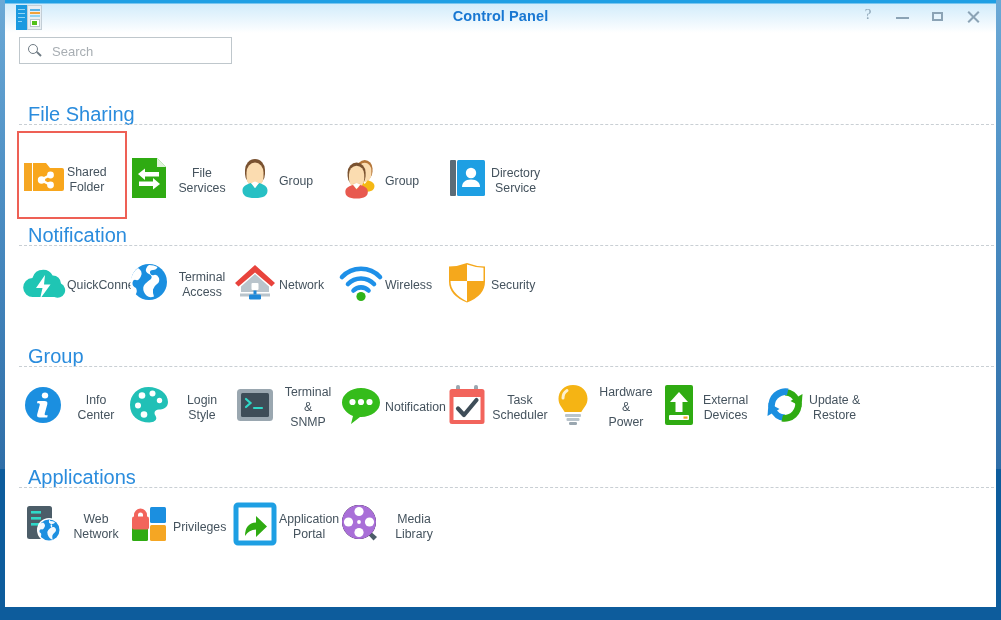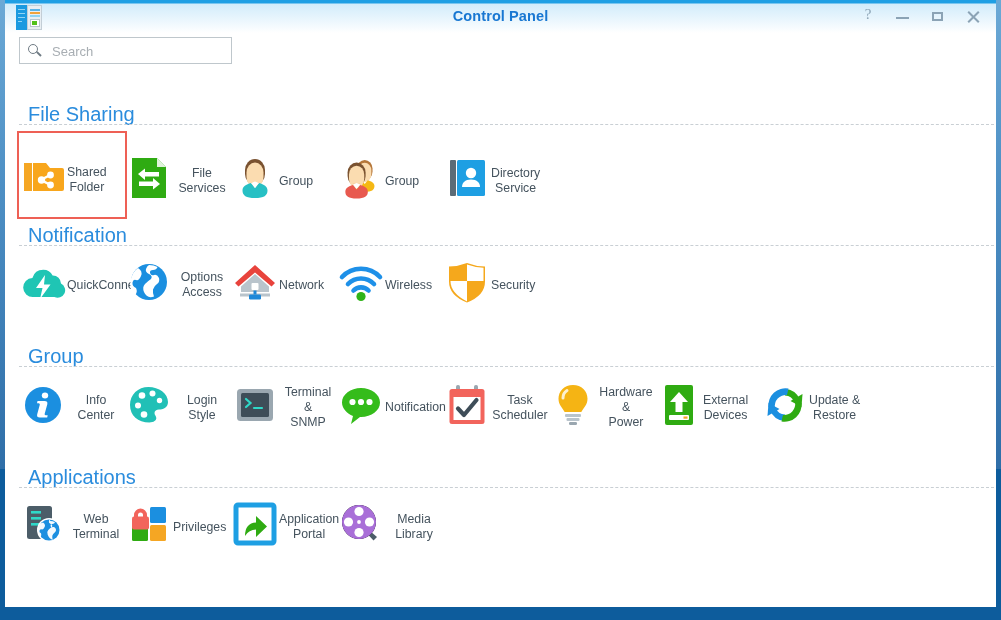--- a/index.html
+++ b/index.html
@@ -371,21 +371,21 @@
             <div class="tile">
               <div class="icon-box">
                 <svg viewBox="0 0 48 48" width="48" height="48">
   <circle cx="24" cy="24" r="18" fill="#1b8fe0"></circle>
   <g fill="#fff">
     <path d="M13 10 q5 3 3 8 t-5 4 q-3-1-3.5 2.5 T11 30 q2 4-1 7 Q4 32 5.5 23 T13 10z"></path>
     <path d="M24 7 q5 0 8.5 2 -1 3-4.5 3 t-3 3 q1 3 4 2 t5 3 q1 4-2 6 t-4 5.5 q-.5 4 1 7 Q22 41 19 34 q-2-5 1-8 t6-5 q2-3-2-5 t-3-5 q1-3 3-4z"></path>
   </g>
 </svg>
               </div>
-              <div class="tile-label">Options Access</div>
+              <div class="tile-label">Terminal Access</div>
             </div>
             <div class="tile">
               <div class="icon-box">
                 <svg viewBox="0 0 48 48" width="48" height="48">
   <path d="M24 7 L44 25 l-3.5 3.5 L24 14.5 7.5 28.5 4 25z" fill="#e8433c"></path>
   <path d="M24 16 l14 12.5 V34 H10 v-5.5z" fill="#b9c4cc"></path>
   <rect x="20.5" y="25" width="7" height="7" rx="1" fill="#fff"></rect>
   <rect x="9" y="35.5" width="30" height="3" fill="#b9c4cc"></rect>
   <rect x="22.5" y="32.5" width="3" height="4" fill="#1e88d8"></rect>
   <rect x="18" y="36.5" width="12" height="5" rx="1.2" fill="#1e88d8"></rect>
@@ -543,21 +543,21 @@
                     <rect x="12" y="23" width="10" height="2.6"></rect>
                   </g>
   <circle cx="30" cy="30" r="12" fill="#fff"></circle>
   <circle cx="30" cy="30" r="10.5" fill="#1b8fe0"></circle>
   <g fill="#fff" opacity=".95">
     <path d="M24 22.5 q3 2 1.5 4.8 t-3 2 q-1.5-.5-2 1.4 t1.5 2.6 q1 2.3-.5 4 -3.5-3-2.6-8.5 T24 22.5z"></path>
     <path d="M31 21 q3 0 5 1.3 -.6 1.8-2.7 1.8 t-1.8 1.8 q.6 1.8 2.4 1.2 t3 1.8 q.6 2.4-1.2 3.6 t-2.4 3.3 q-.3 2.4.6 4.2 -3.4-1-5.2-5.2 -1.2-3 .6-4.8 t3.6-3 q1.2-1.8-1.2-3 t-1.8-3 q.6-1.8 1.8-2.4z"></path>
   </g>
 </svg>
               </div>
-              <div class="tile-label">Web Terminal</div>
+              <div class="tile-label">Web Network</div>
             </div>
             <div class="tile">
               <div class="icon-box">
                 <svg viewBox="0 0 48 48" width="48" height="48">
   <rect x="25" y="7" width="16" height="16" rx="1.5" fill="#1b8fe0"></rect>
   <rect x="7" y="25" width="16" height="16" rx="1.5" fill="#2fab12"></rect>
   <rect x="25" y="25" width="16" height="16" rx="1.5" fill="#f5a623"></rect>
   <path d="M9 15 a6.5 6.5 0 0 1 13 0 v3 h-4 v-3 a2.5 2.5 0 0 0-5 0 v3 H9z" fill="#f2645c"></path>
   <rect x="7" y="16.5" width="17" height="13" rx="2" fill="#f2645c"></rect>
 </svg>

